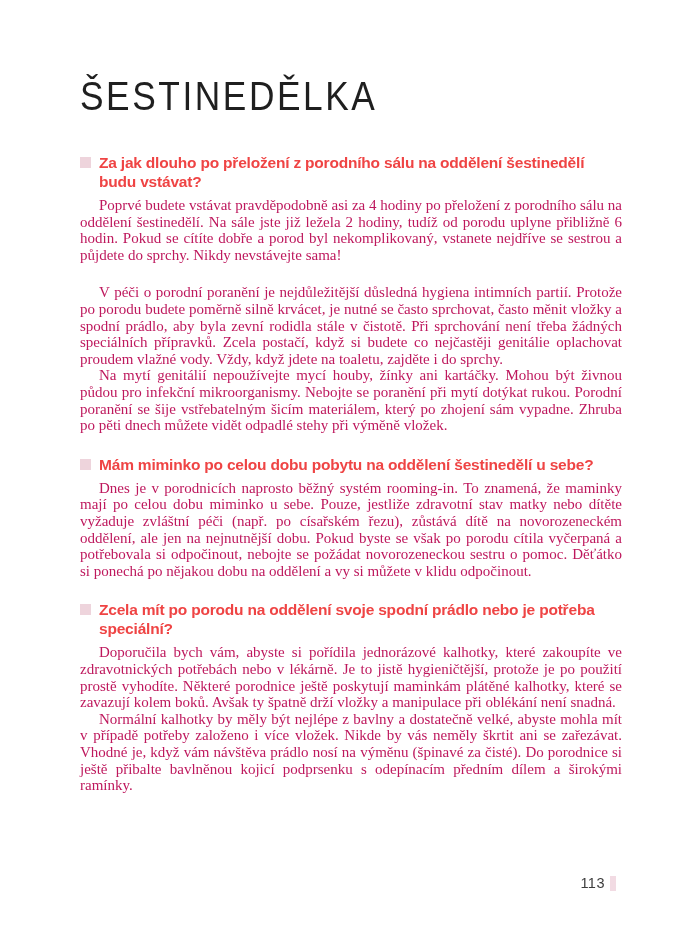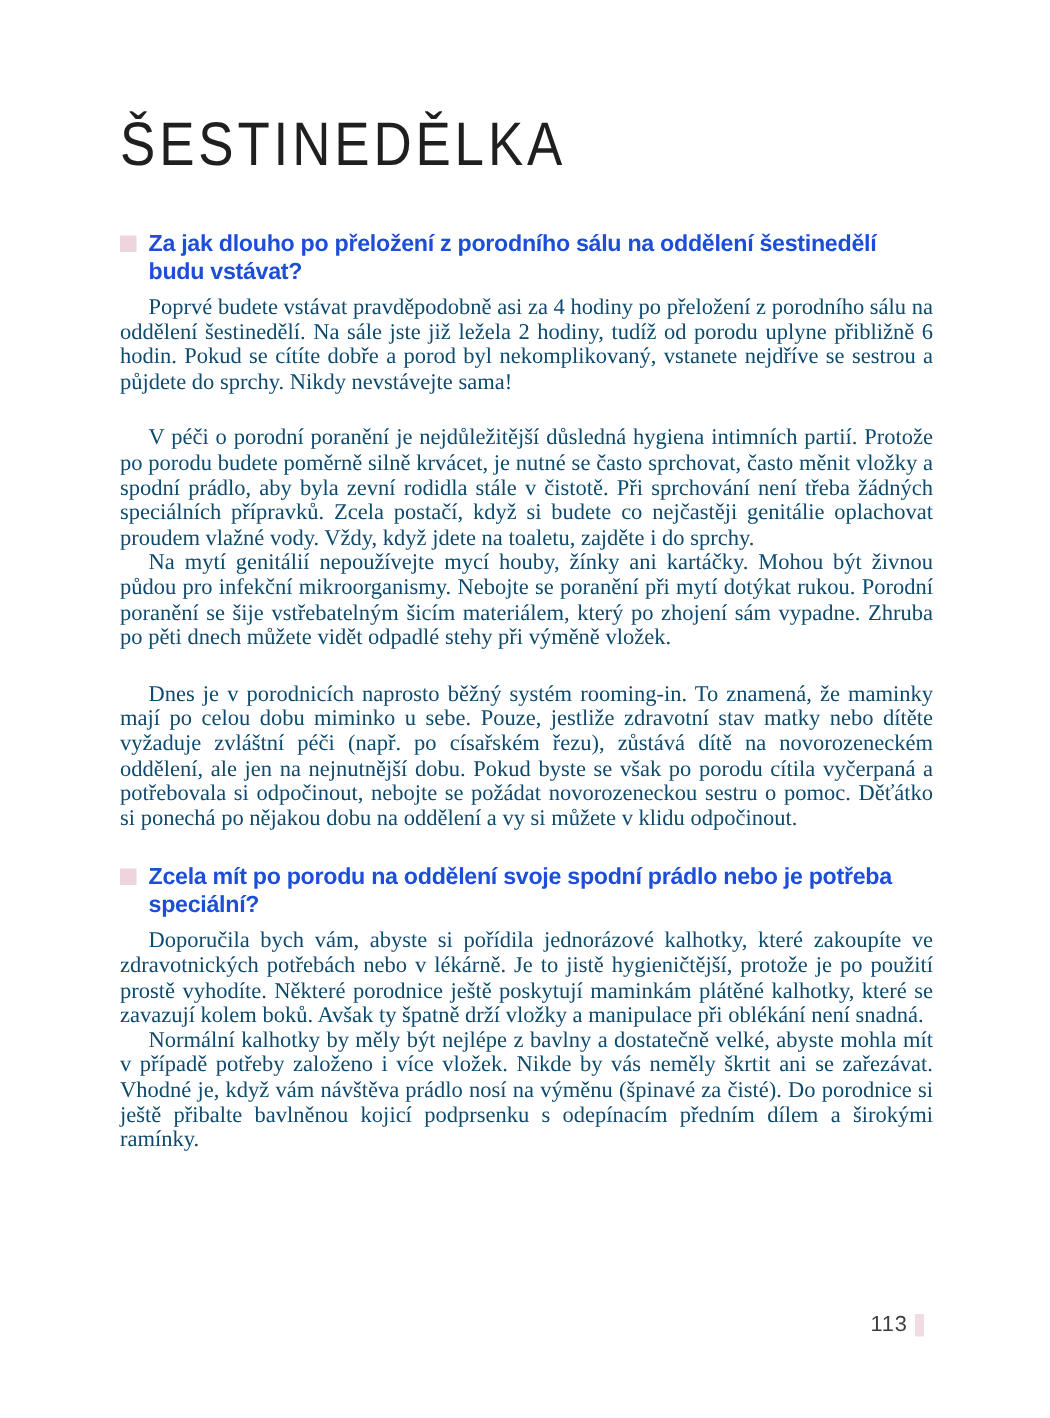--- a/index.html
+++ b/index.html
@@ -41,28 +41,28 @@
     margin-top: 4px;
     margin-right: 8px;
   }
   .q-text {
     margin: 0;
     font-family: "Liberation Sans", sans-serif;
     font-weight: 700;
     font-size: 15.5px;
     line-height: 19px;
     letter-spacing: -0.2px;
-    color: #1d4ed8;
+    color: #ef4444;
   }
   .body-p {
     margin: 0;
     font-family: "Liberation Serif", serif;
     font-size: 15px;
     line-height: 16.6px;
-    color: #0c4a6e;
+    color: #be185d;
     text-align: justify;
     text-indent: 19px;
   }
   .footer {
     position: absolute;
     right: 84px;
     bottom: 54px;
     display: flex;
     align-items: center;
   }
@@ -94,20 +94,24 @@
       </div>
       <p class="body-p">Poprvé budete vstávat pravděpodobně asi za 4 hodiny po přeložení z porodního sálu na oddělení šestinedělí. Na sále jste již ležela 2 hodiny, tudíž od porodu uplyne přibližně 6 hodin. Pokud se cítíte dobře a porod byl nekomplikovaný, vstanete nejdříve se sestrou a půjdete do sprchy. Nikdy nevstávejte sama!</p>
     </section>
 
     <section class="qa">
       <p class="body-p">V péči o porodní poranění je nejdůležitější důsledná hygiena intimních partií. Protože po porodu budete poměrně silně krvácet, je nutné se často sprchovat, často měnit vložky a spodní prádlo, aby byla zevní rodidla stále v čistotě. Při sprchování není třeba žádných speciálních přípravků. Zcela postačí, když si budete co nejčastěji genitálie oplachovat proudem vlažné vody. Vždy, když jdete na toaletu, zajděte i do sprchy.</p>
       <p class="body-p">Na mytí genitálií nepoužívejte mycí houby, žínky ani kartáčky. Mohou být živnou půdou pro infekční mikroorganismy. Nebojte se poranění při mytí dotýkat rukou. Porodní poranění se šije vstřebatelným šicím materiálem, který po zhojení sám vypadne. Zhruba po pěti dnech můžete vidět odpadlé stehy při výměně vložek.</p>
     </section>
 
     <section class="qa">
+      <div class="q-row">
+        <span class="bullet"></span>
+        <h2 class="q-text">Mám miminko po celou dobu pobytu na oddělení šestinedělí u sebe?</h2>
+      </div>
       <p class="body-p">Dnes je v porodnicích naprosto běžný systém rooming-in. To znamená, že maminky mají po celou dobu miminko u sebe. Pouze, jestliže zdravotní stav matky nebo dítěte vyžaduje zvláštní péči (např. po císařském řezu), zůstává dítě na novorozeneckém oddělení, ale jen na nejnutnější dobu. Pokud byste se však po porodu cítila vyčerpaná a potřebovala si odpočinout, nebojte se požádat novorozeneckou sestru o pomoc. Děťátko si ponechá po nějakou dobu na oddělení a vy si můžete v klidu odpočinout.</p>
     </section>
 
     <section class="qa">
       <div class="q-row">
         <span class="bullet"></span>
         <h2 class="q-text">Zcela mít po porodu na oddělení svoje spodní prádlo nebo je potřeba speciální?</h2>
       </div>
       <p class="body-p">Doporučila bych vám, abyste si pořídila jednorázové kalhotky, které zakoupíte ve zdravotnických potřebách nebo v lékárně. Je to jistě hygieničtější, protože je po použití prostě vyhodíte. Některé porodnice ještě poskytují maminkám plátěné kalhotky, které se zavazují kolem boků. Avšak ty špatně drží vložky a manipulace při oblékání není snadná.</p>
       <p class="body-p">Normální kalhotky by měly být nejlépe z bavlny a dostatečně velké, abyste mohla mít v případě potřeby založeno i více vložek. Nikde by vás neměly škrtit ani se zařezávat. Vhodné je, když vám návštěva prádlo nosí na výměnu (špinavé za čisté). Do porodnice si ještě přibalte bavlněnou kojicí podprsenku s odepínacím předním dílem a širokými ramínky.</p>

